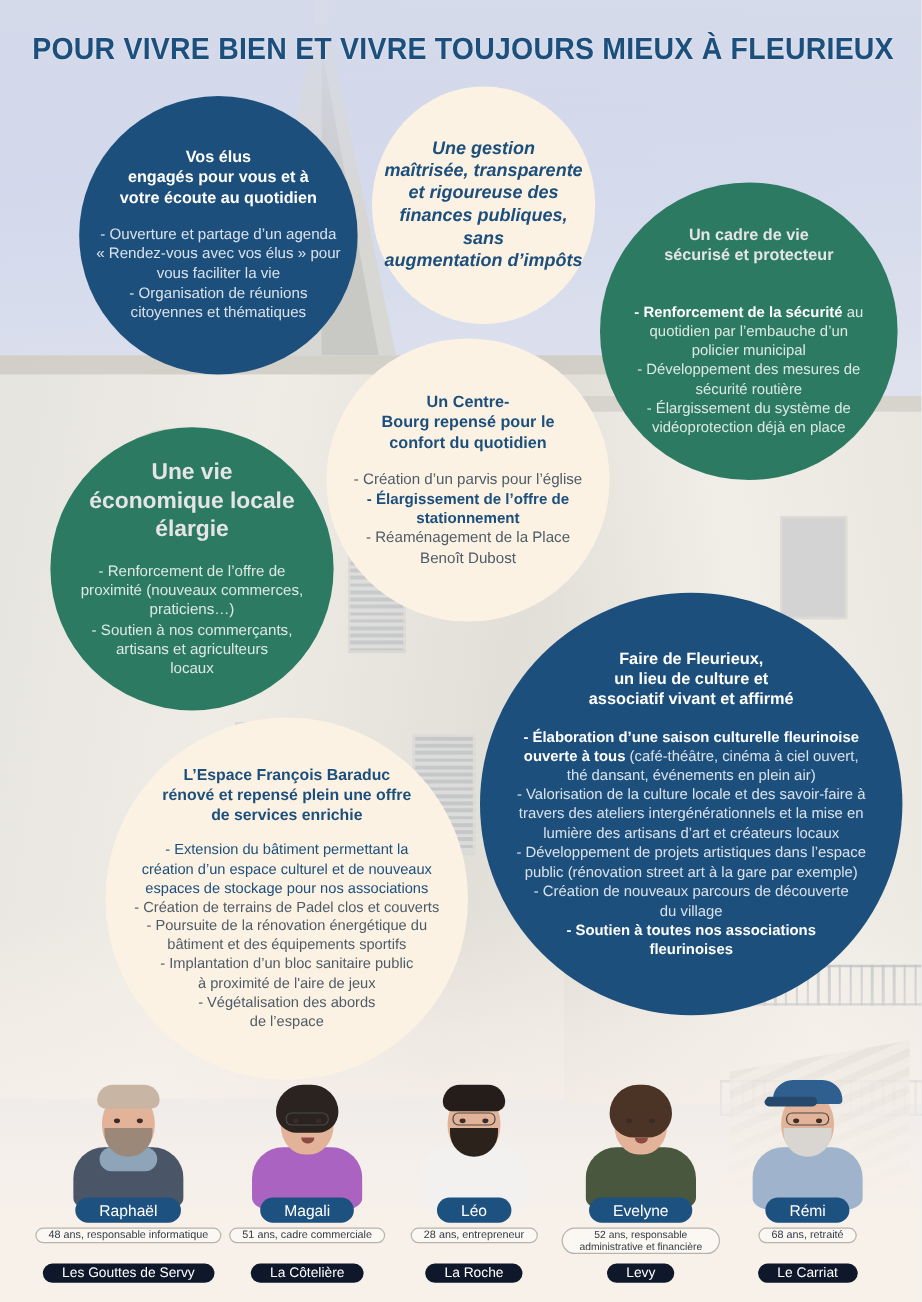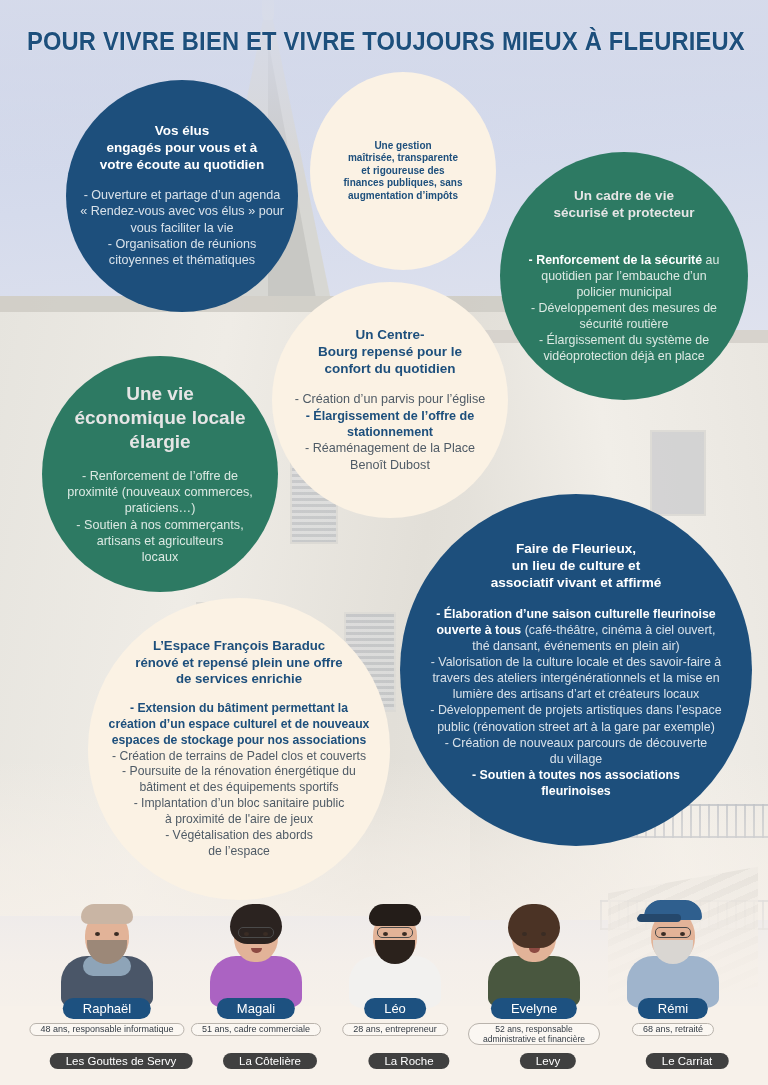--- a/index.html
+++ b/index.html
@@ -121,21 +121,21 @@
   .cream{ background:#fbf2e4; }
   .cream .b-title{ color:#1d4f7c; }
   .cream .b-body{ color:#4f5b66; }
 
   
   #b-elus       { left:66px;  top:80px;  width:232px; height:232px; }
   #b-elus .b-title{ font-size:13.5px; }
   #b-elus .b-body { font-size:12.6px; margin-top:13px; }
 
   #b-gestion    { left:310px; top:72px;  width:186px; height:198px; }
-  #b-gestion .b-title{ font-size:10px; }
+  #b-gestion .b-title{ font-size:15px;font-style:italic; }
 
   #b-securite   { left:500px; top:152px; width:248px; height:248px; }
   #b-securite .b-title{ font-size:13.5px; }
   #b-securite .b-body { font-size:12.4px; margin-top:14px; }
 
   #b-bourg      { left:272px; top:282px; width:236px; height:236px; }
   #b-bourg .b-title{ font-size:13.5px; }
   #b-bourg .b-body { font-size:12.6px; margin-top:14px; }
 
   #b-economie   { left:42px;  top:356px; width:236px; height:236px; }
@@ -181,23 +181,23 @@
   .meta-pill{
     position:absolute; left:50%; transform:translateX(-50%);
     top:133px; background:#fbf7f2; color:#333b44;
     border:1px solid #b9b3ac; border-radius:13px;
     padding:0 10px; font-size:9px; line-height:1.18;
     white-space:nowrap; text-align:center;
   }
   .meta-pill.two{ white-space:normal; width:132px; font-size:8.6px; }
   .place-pill{
     position:absolute; left:50%; transform:translateX(-50%);
-    top:163px; background:#404040; color:#ffffff;
+    top:163px; background:#0f172a; color:#ffffff;
     border-radius:13px; padding:2px 16px;
-    font-size:11.5px; white-space:nowrap;margin-left:14px;
+    font-size:11.5px; white-space:nowrap;
   }
 </style>
 </head>
 <body>
 
 <div id="poster">
 
   <div class="bg-photo">
     <div class="sky"></div>
     <div class="spire"></div>
@@ -304,21 +304,21 @@
       <div style="white-space:pre-line;font-weight:bold;color:#ffffff">- Soutien à toutes nos associations
 fleurinoises</div>
     </div>
   </div>
 
   <div class="bubble cream" id="b-baraduc">
     <div class="b-title" style="white-space:pre-line">L’Espace François Baraduc
 rénové et repensé plein une offre
 de services enrichie</div>
     <div class="b-body">
-      <div style="white-space:pre-line;font-weight:bold;color:#1d4f7c">- Extension du bâtiment permettant la
+      <div style="white-space:pre-line;font-weight:normal;color:#1d4f7c">- Extension du bâtiment permettant la
 création d’un espace culturel et de nouveaux
 espaces de stockage pour nos associations</div>
       <div style="white-space:pre-line">- Création de terrains de Padel clos et couverts
 - Poursuite de la rénovation énergétique du
 bâtiment et des équipements sportifs
 - Implantation d’un bloc sanitaire public
 à proximité de l'aire de jeux
 - Végétalisation des abords
 de l’espace</div>
     </div>

